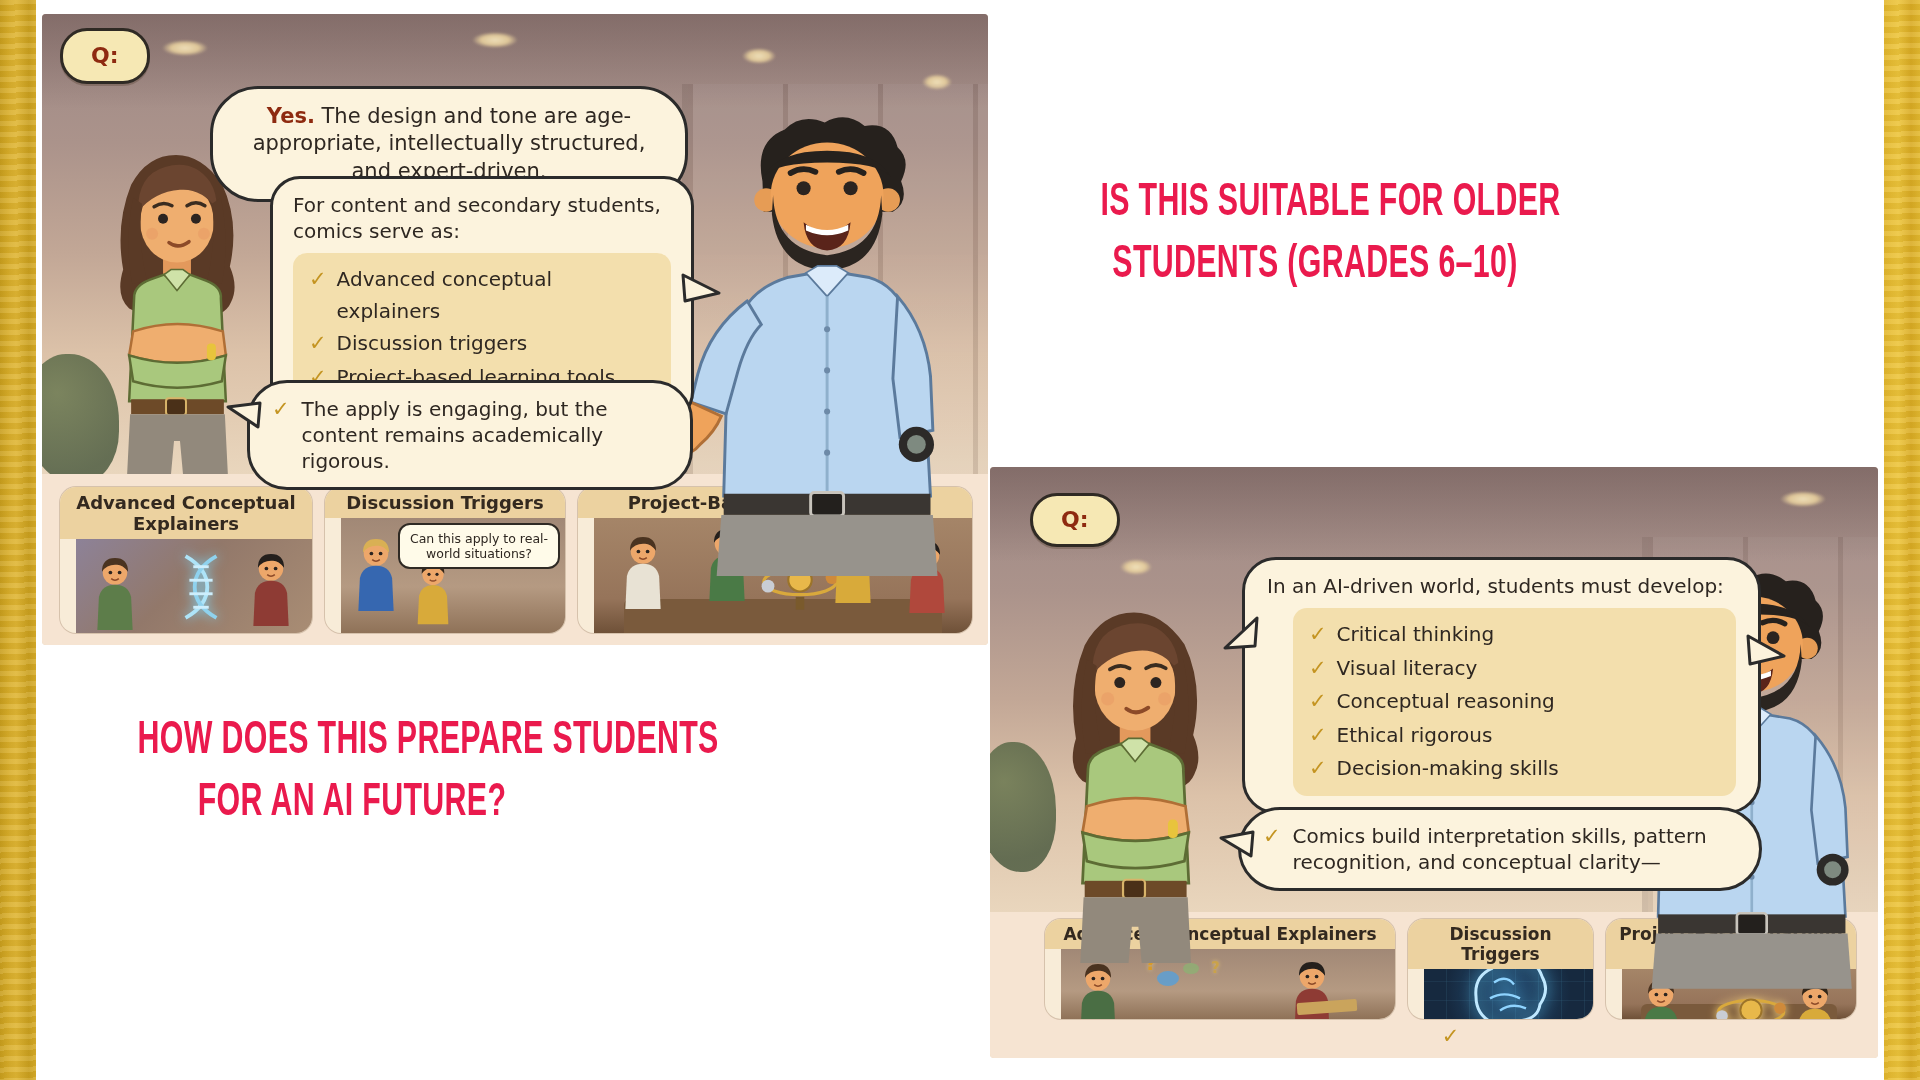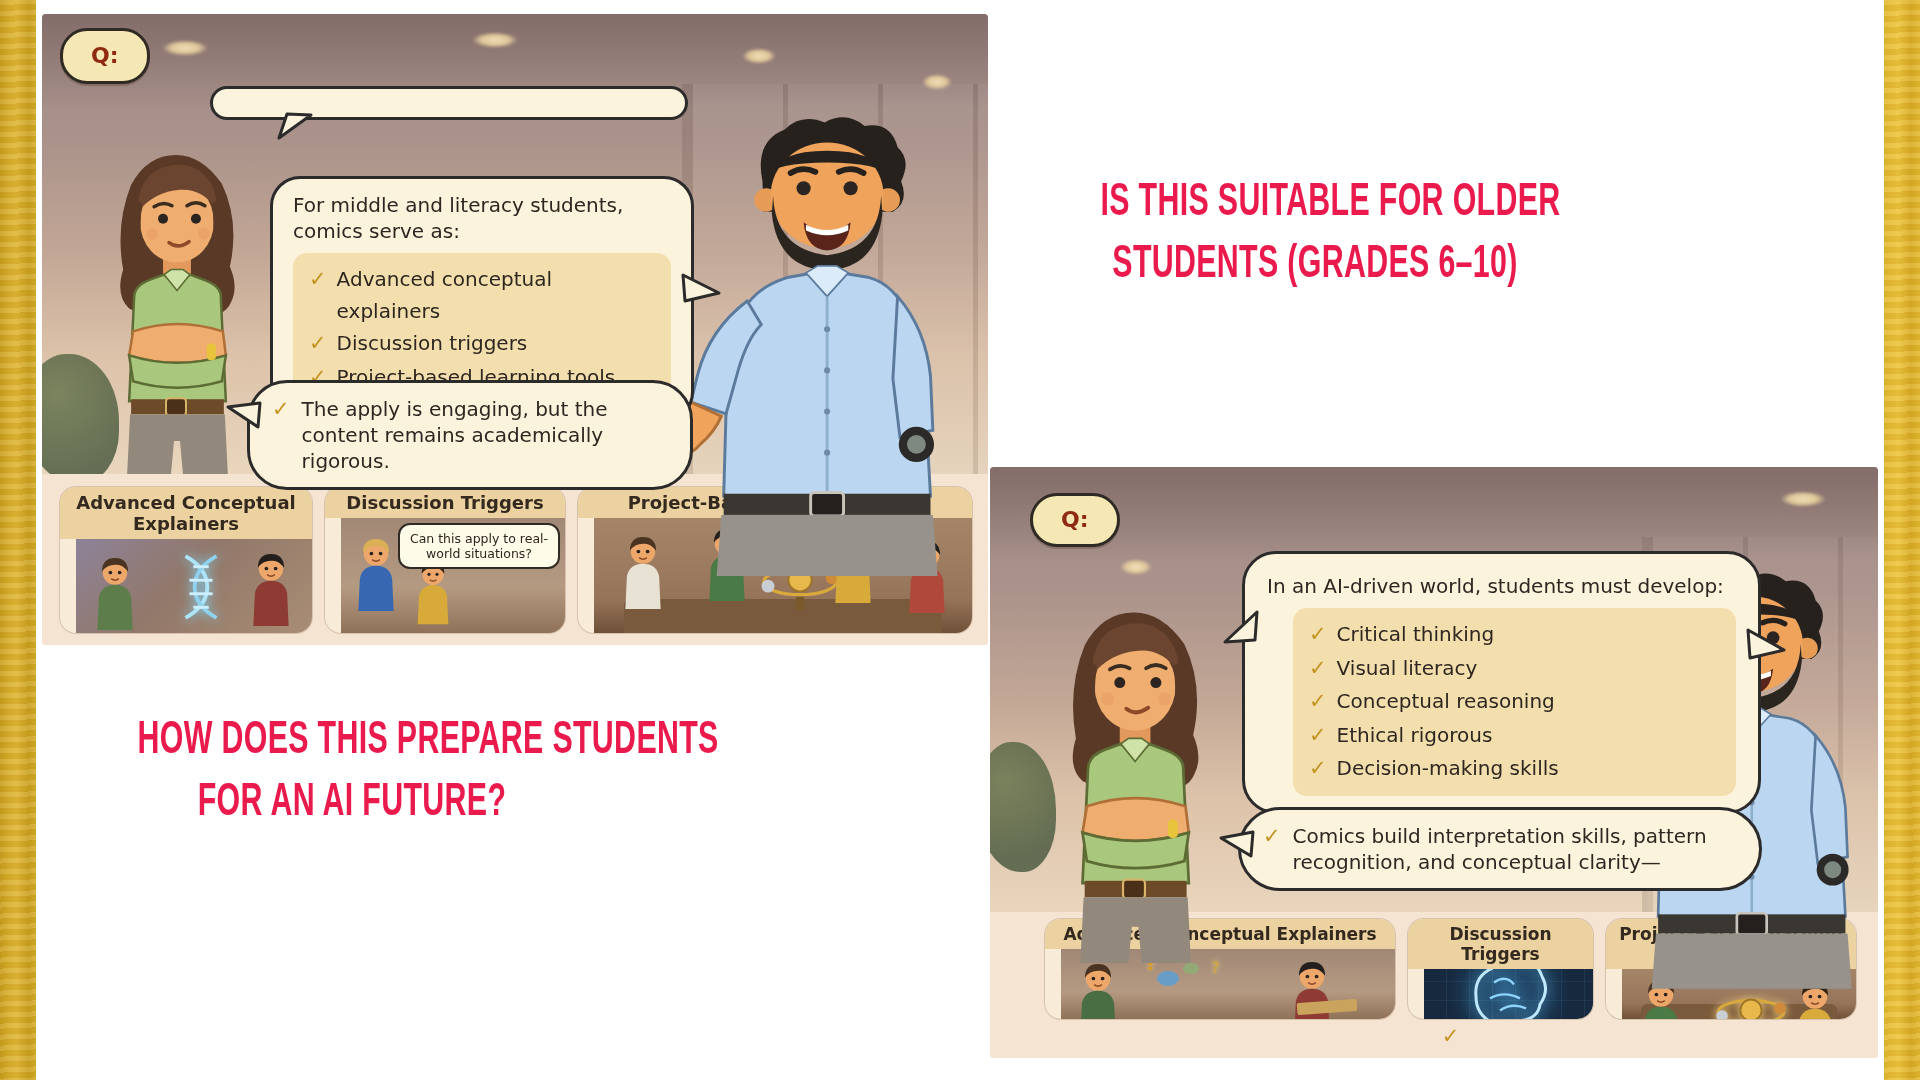--- a/index.html
+++ b/index.html
@@ -49,21 +49,21 @@
   .tail{position:absolute;overflow:visible;z-index:4;}
   .checkpanel{margin-top:9px;background:#f3dfad;border-radius:14px;padding:10px 16px;}
   .citem{display:flex;gap:10px;align-items:baseline;font-size:20px;line-height:1.6;}
   .check{color:#c49421;font-weight:bold;font-size:21px;}
   
   .c1-b1{left:168px;top:72px;width:478px;border-radius:48px;padding:14px 26px;text-align:center;font-size:21px;}
   .c1-b2{left:228px;top:162px;width:424px;border-radius:30px;padding:13px 20px 15px;z-index:3;}
   .c1-b3{left:205px;top:366px;width:446px;border-radius:40px;padding:13px 22px;z-index:4;}
   .c1-b3 .inner{display:flex;gap:12px;align-items:flex-start;}
   
-  .c2-b1{left:252px;top:84px;width:519px;border-radius:34px;padding:19px 22px 15px;}
+  .c2-b1{left:252px;top:90px;width:519px;border-radius:34px;padding:13px 22px 15px;}
   .c2-b2{left:248px;top:340px;width:524px;border-radius:42px;padding:13px 22px;}
   .c2-b2 .inner{display:flex;gap:12px;align-items:flex-start;}
   
   .strip{position:absolute;left:0;right:0;bottom:0;background:#f6e4d2;display:flex;flex-direction:column;}
   .comic1 .strip{height:171px;padding:13px 16px 12px 18px;box-sizing:border-box;}
   .comic2 .strip{height:146px;padding:7px 22px 6px 55px;box-sizing:border-box;}
   .prow{display:flex;gap:13px;flex:1;min-height:0;}
   .panel{border-radius:16px;overflow:hidden;background:#f8ecd8;display:flex;flex-direction:column;
          box-shadow:0 0 0 1px rgba(120,90,60,.25);}
   .ptitle{background:#ecd2a0;font:bold 18px/1.18 "DejaVu Sans",sans-serif;text-align:center;
@@ -196,27 +196,29 @@
         </svg>
 
       <div class="qbanner" style="left:18px;top:14px">
         <span class="qmark">Q:</span>
       </div>
 
       <div class="bubble c1-b1">
         <svg class="tail" style="left:58px;bottom:-23px" width="44" height="28" viewBox="0 0 44 28">
           <path d="M40 3 L8 26 L16 2 Z" fill="#fcf3dd" stroke="#2b2b2b" stroke-width="3" stroke-linejoin="round"></path>
         </svg>
+        <p><span class="maroon">Yes.</span>
+           <span>The design and tone are age-appropriate, intellectually structured, and expert-driven.</span></p>
       </div>
 
       <div class="bubble c1-b2">
         <svg class="tail" style="right:-30px;top:92px" width="40" height="34" viewBox="0 0 40 34">
           <path d="M2 4 L38 22 L4 30 Z" fill="#fcf3dd" stroke="#2b2b2b" stroke-width="3" stroke-linejoin="round"></path>
         </svg>
-        <p>For middle and literacy students, comics serve as:</p>
+        <p>For content and secondary students, comics serve as:</p>
         <div class="checkpanel">
           <div class="citem">
               <span class="check">✓</span>
               <span>Advanced conceptual explainers</span>
             </div>
           <div class="citem">
               <span class="check">✓</span>
               <span>Discussion triggers</span>
             </div>
           <div class="citem">

